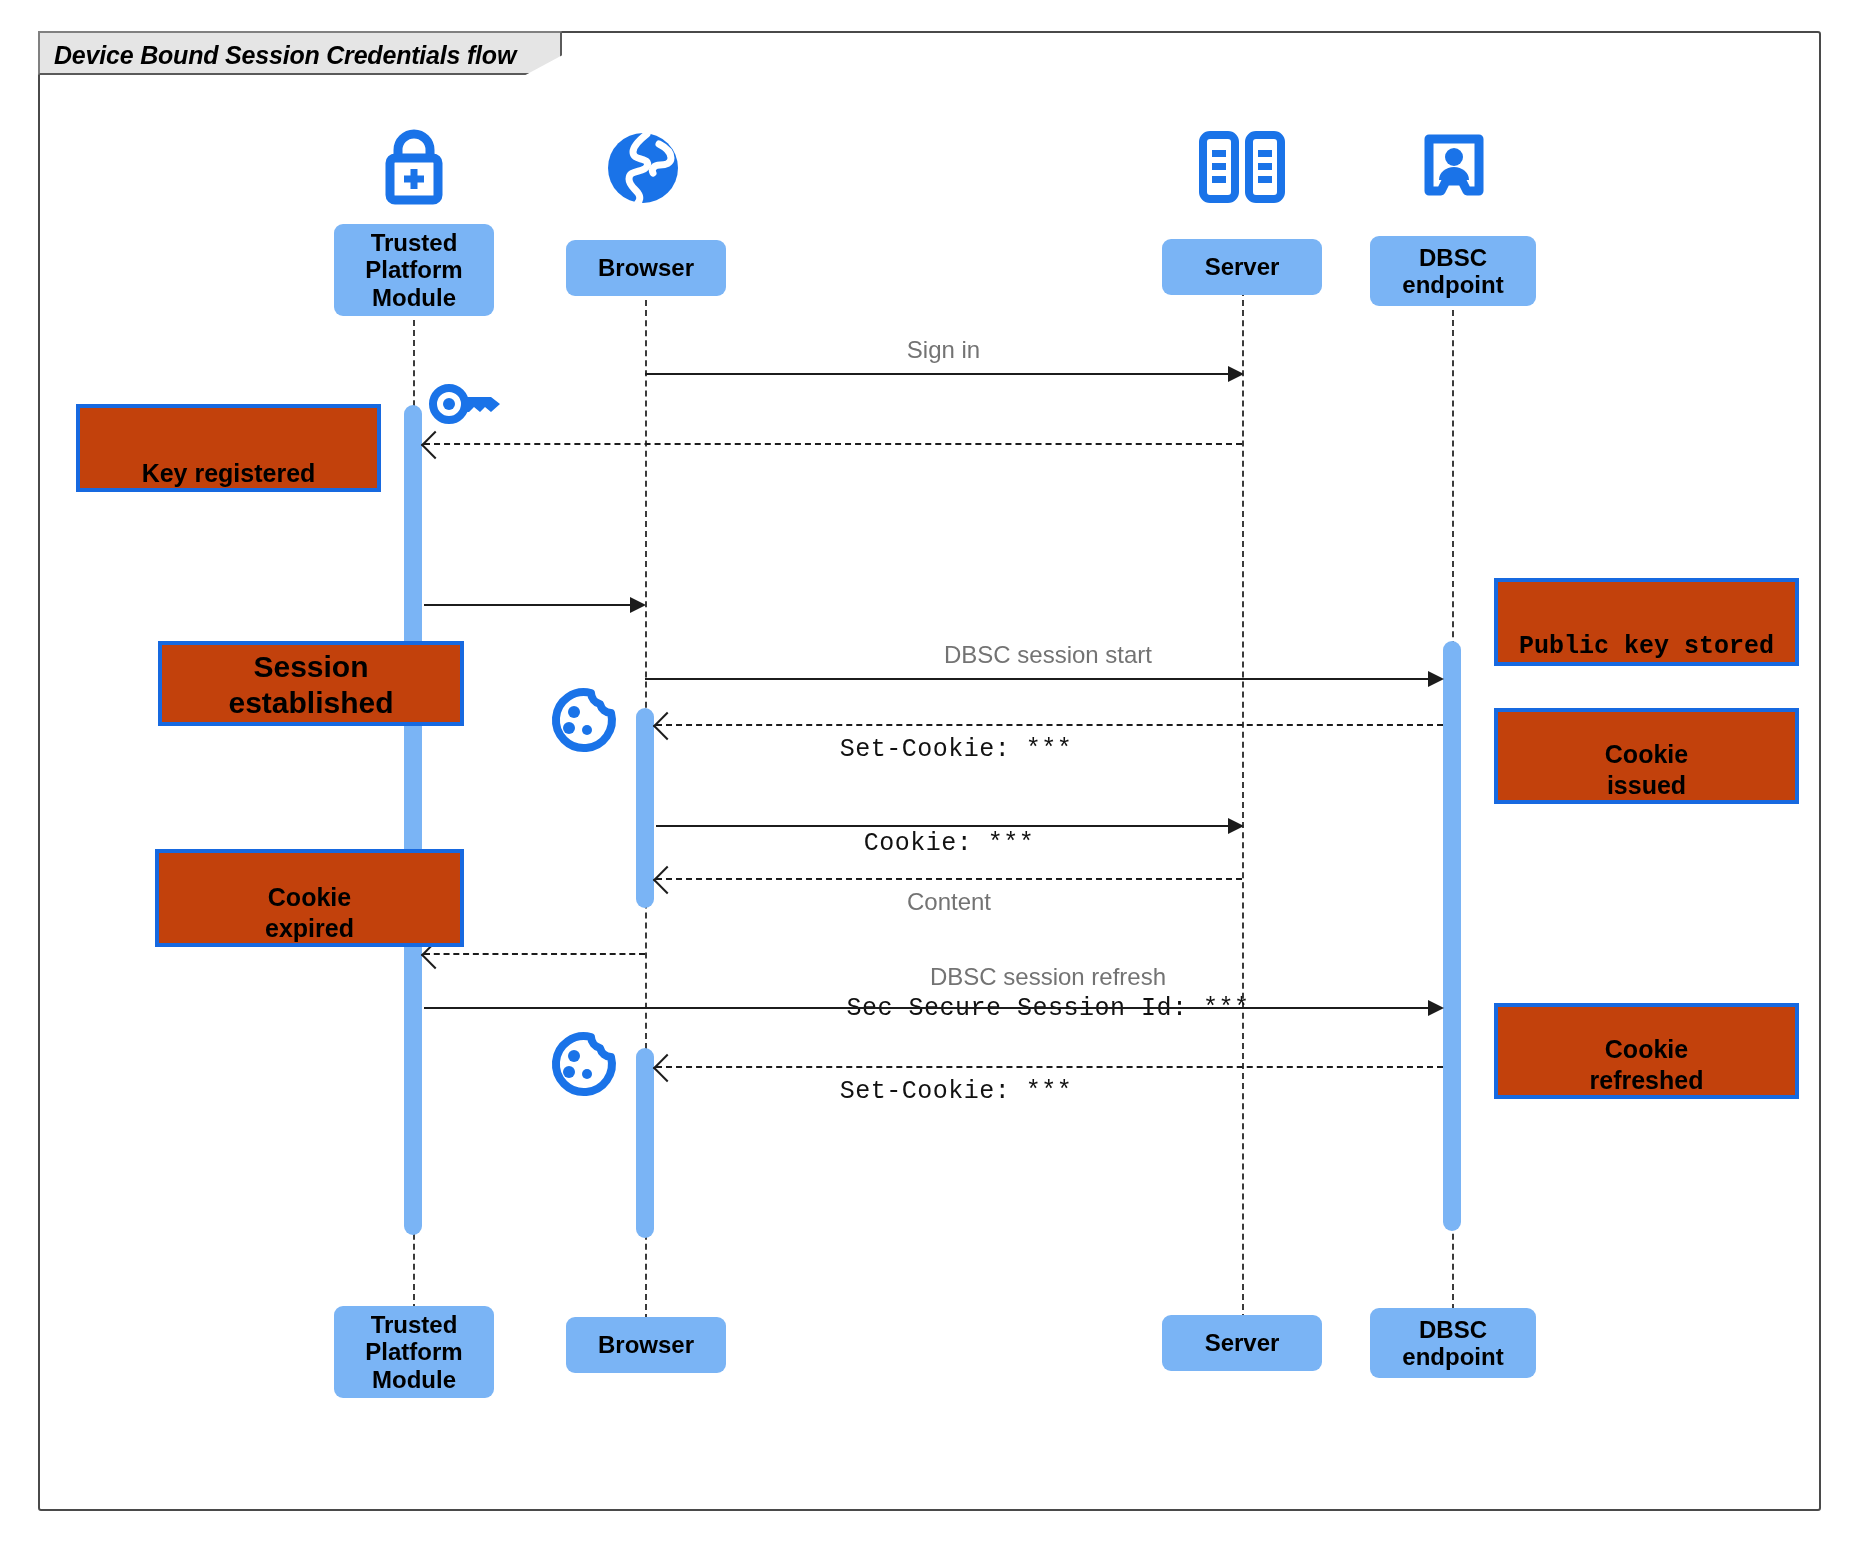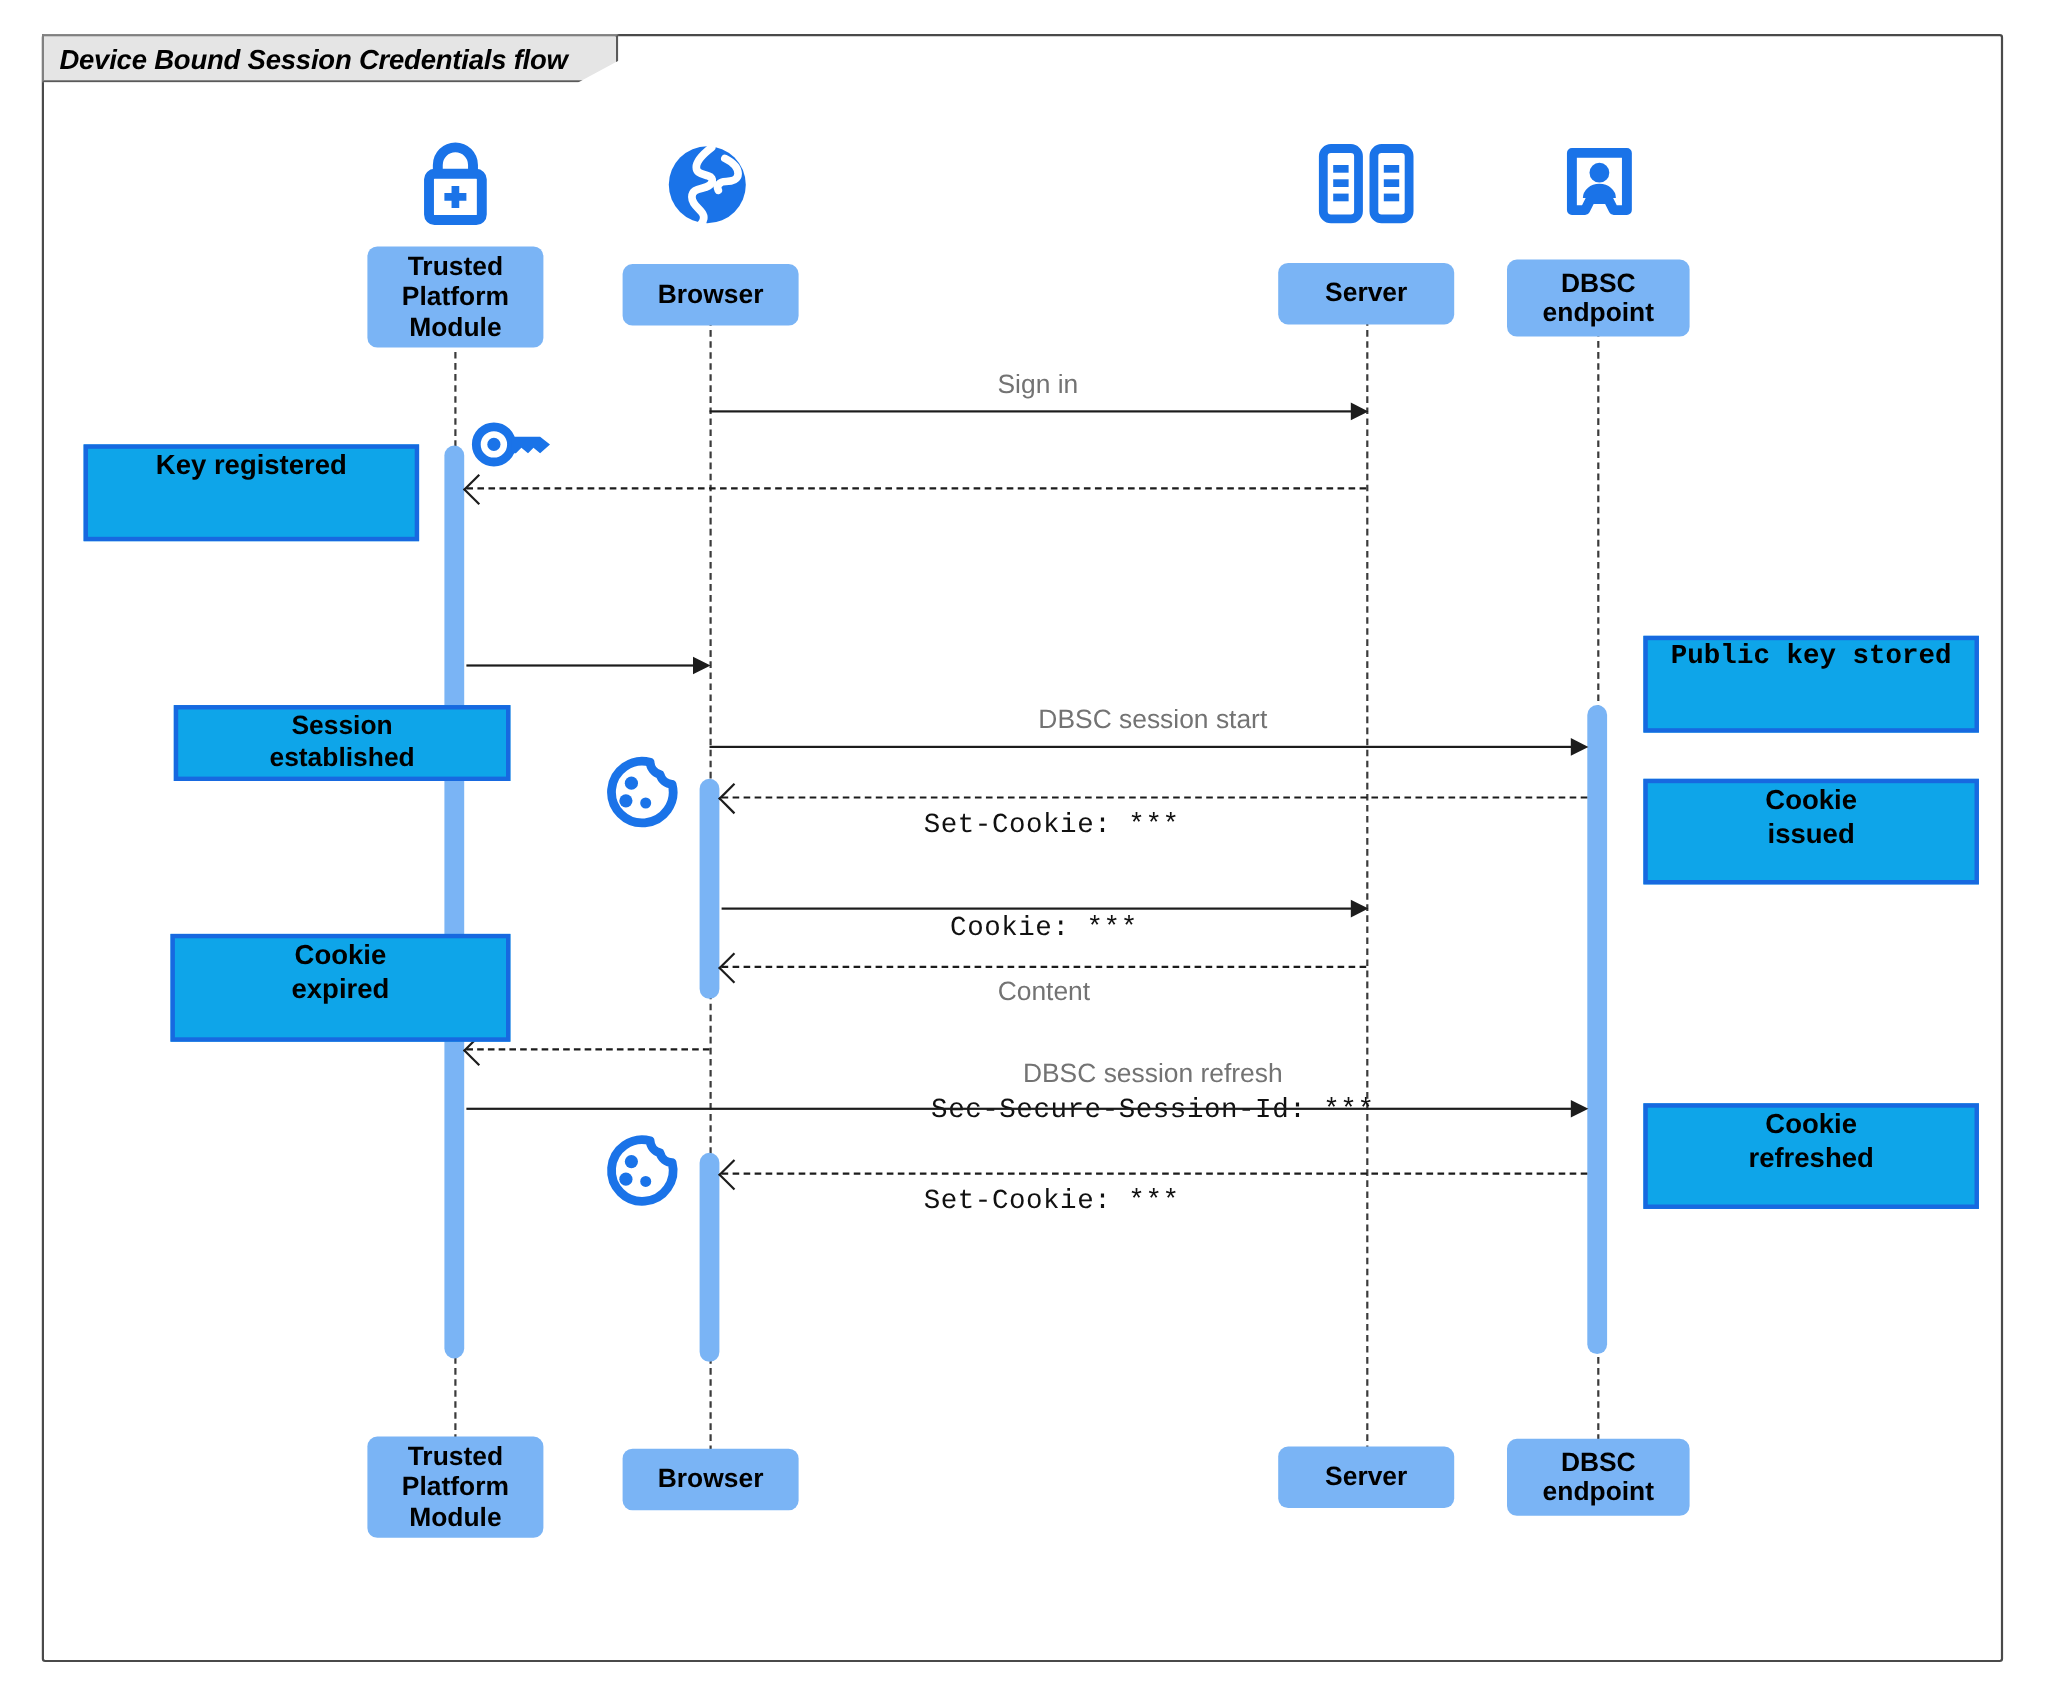--- a/index.html
+++ b/index.html
@@ -16,22 +16,22 @@
   
   .lifeline{position:absolute;width:0;border-left:2px dashed #3b3b3b;}
   
   .act{position:absolute;width:18px;background:#7ab4f5;border-radius:9px;}
 
   
   .pbox{position:absolute;background:#7ab4f5;border-radius:9px;display:flex;align-items:center;justify-content:center;
       text-align:center;font-weight:bold;color:#000;line-height:1.13;box-sizing:border-box;}
 
   
-  .note{position:absolute;background:#0ea5e9;border:4px solid #1769e0;box-sizing:border-box;
-      display:flex;align-items:flex-start;justify-content:center;text-align:center;font-weight:bold;color:#000;line-height:1.22;}
+  .note{position:absolute;background:#c2410c;border:4px solid #1769e0;box-sizing:border-box;
+      display:flex;align-items:flex-end;justify-content:center;text-align:center;font-weight:bold;color:#000;line-height:1.22;}
 
   
   .msg{position:absolute;text-align:center;color:#737373;white-space:pre;}
   .msg.sans{font-family:"Liberation Sans",sans-serif;font-size:24px;}
   .msg.mono{font-family:"Liberation Mono",monospace;font-size:25px;color:#111;letter-spacing:.5px;}
 
   
   .arrow-line{position:absolute;height:0;border-top:2px solid #1c1c1c;}
   .arrow-line.dashed{border-top:2px dashed #1c1c1c;}
   .arrow-head{position:absolute;width:0;height:0;}
@@ -173,21 +173,21 @@
     </svg>
   </div>
 
   <div class="arrow-line dashed" style="left:656px;top:1066px;width:787px;"></div>
   <div class="arrow-head open-l" style="left:657px;top:1058px;"></div>
   <div class="msg mono" style="left:656px;top:1077px;width:600px;">Set-Cookie: ***</div>
 
   <div class="note" style="left:76px;top:404px;width:305px;height:88px;font-size:25px;">
     <span style="white-space:pre-line;">Key registered</span>
   </div>
-  <div class="note" style="left:158px;top:641px;width:306px;height:69px;font-size:24px;">
+  <div class="note" style="left:158px;top:641px;width:306px;height:85px;font-size:30px;">
     <span style="white-space:pre-line;">Session
 established</span>
   </div>
   <div class="note" style="left:155px;top:849px;width:309px;height:98px;font-size:25px;">
     <span style="white-space:pre-line;">Cookie
 expired</span>
   </div>
 
   <div class="note" style="left:1494px;top:578px;width:305px;height:88px;font-size:25px;">
     <span style="white-space:pre-line;font-family:Liberation Mono, monospace;">Public key stored</span>

